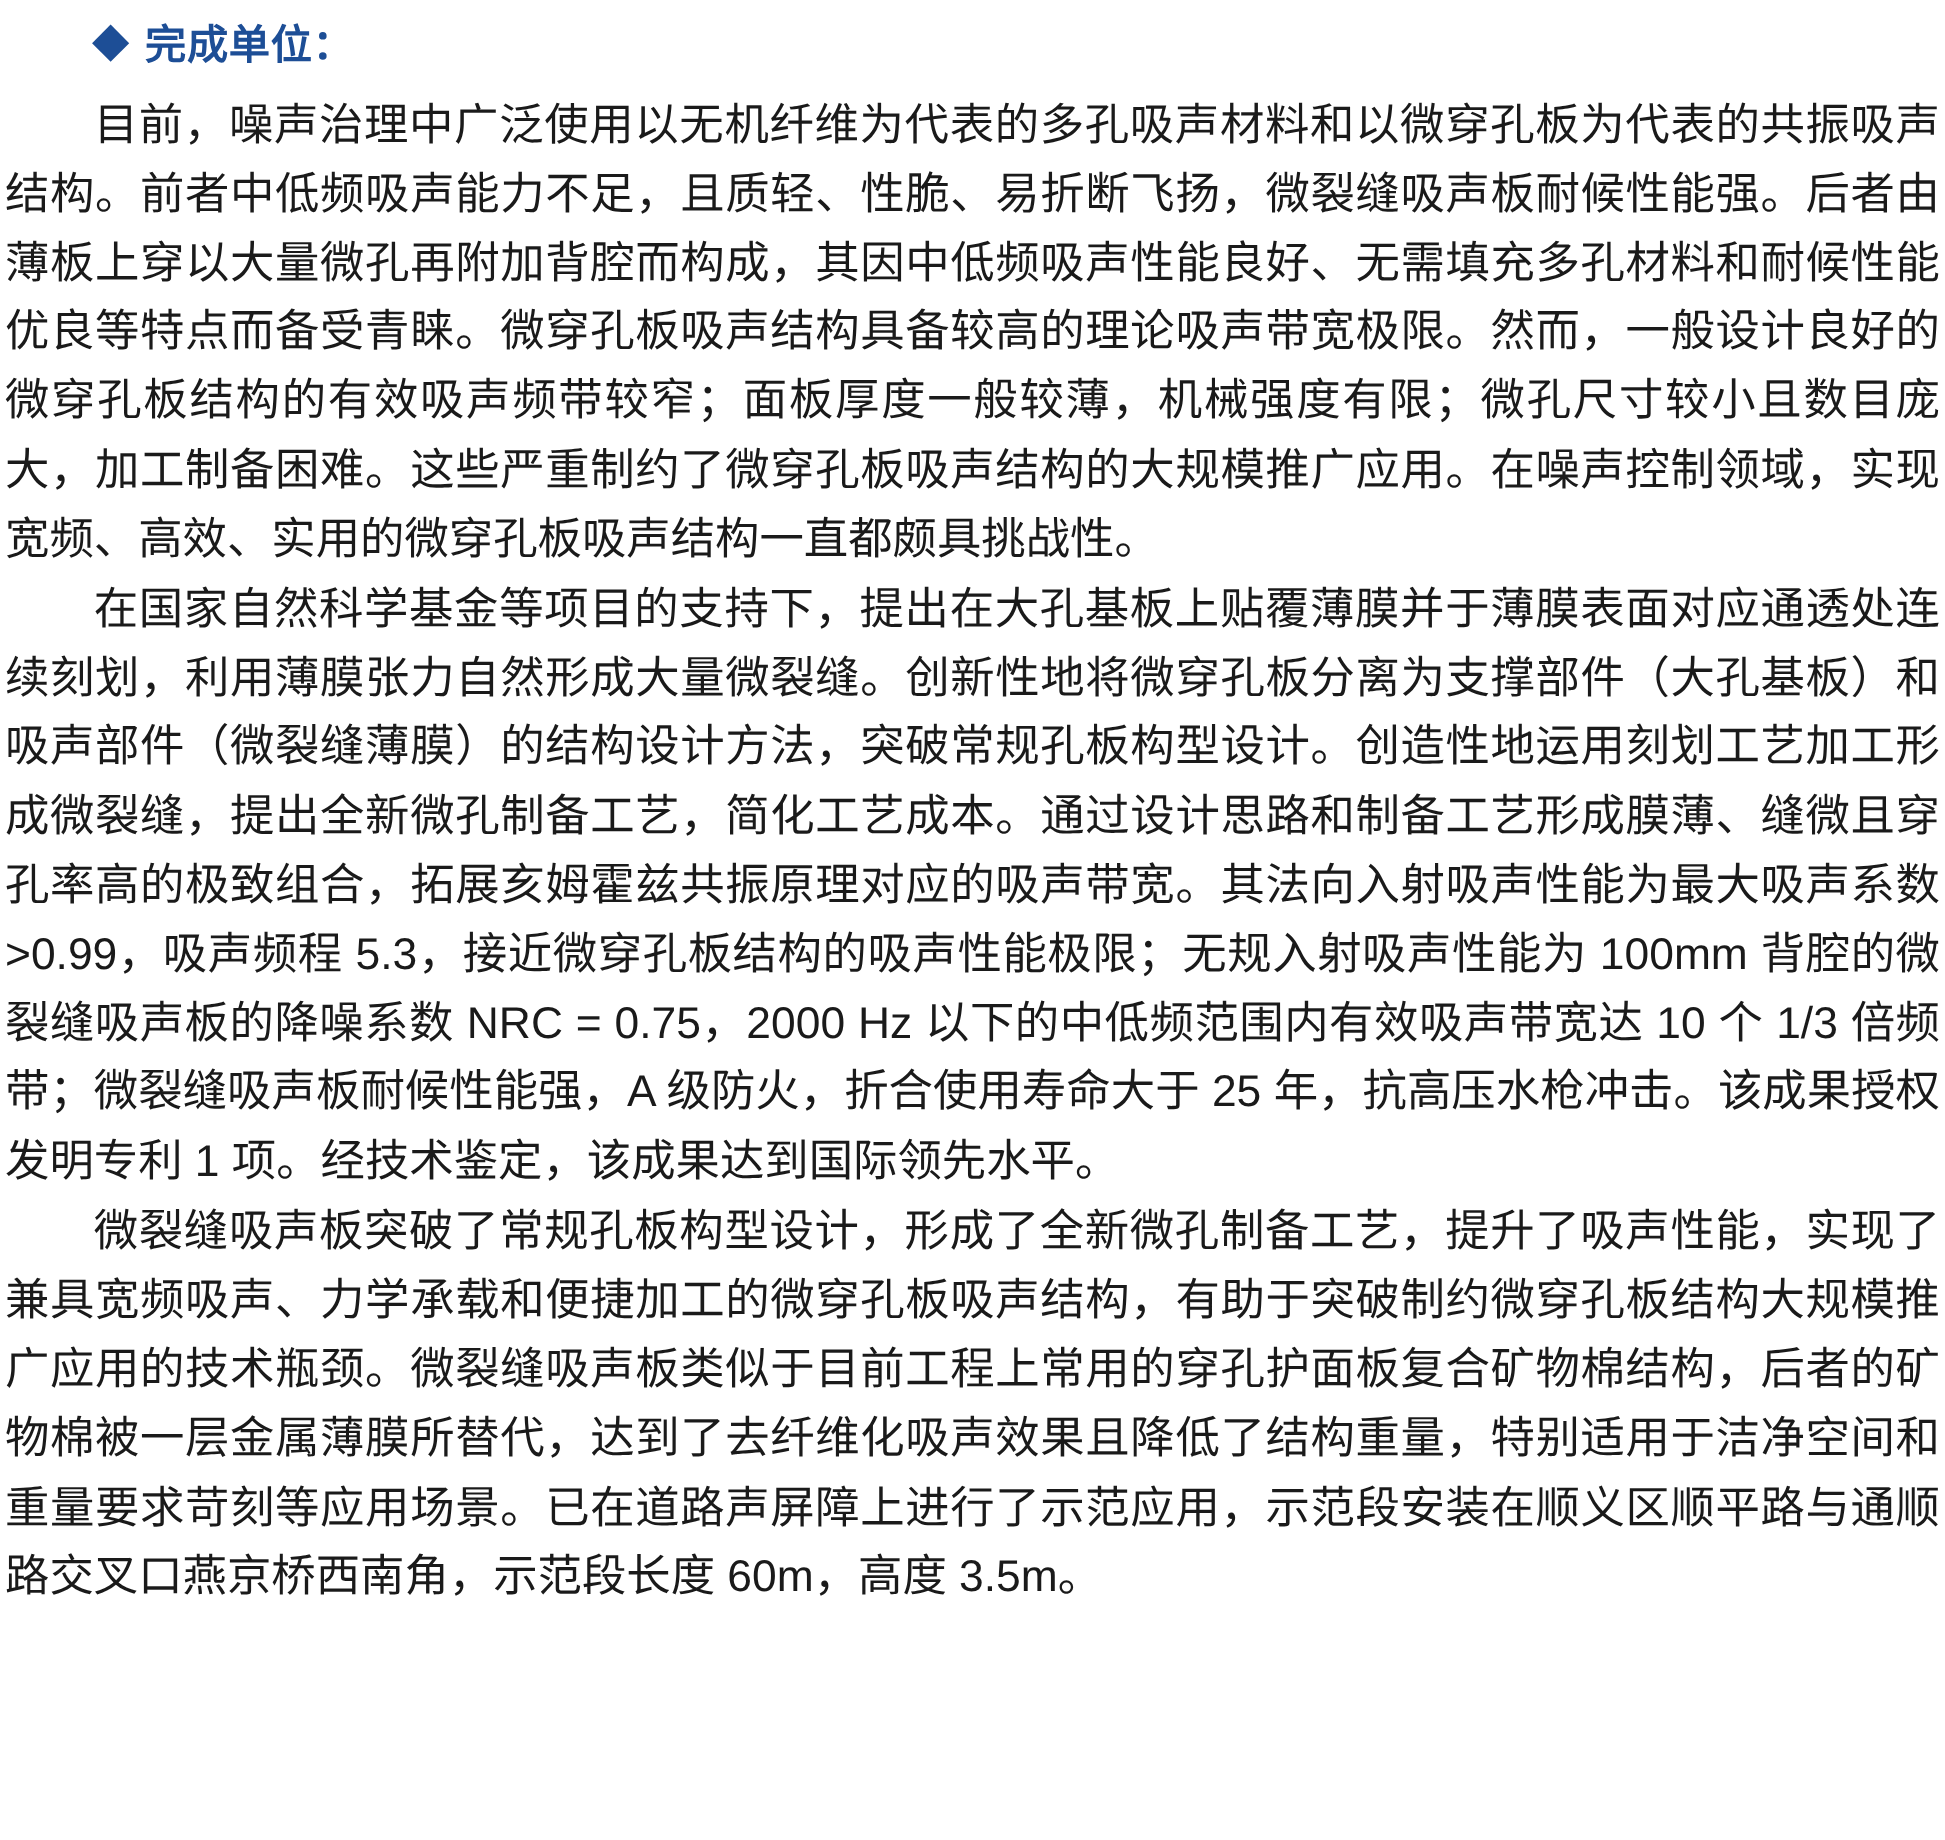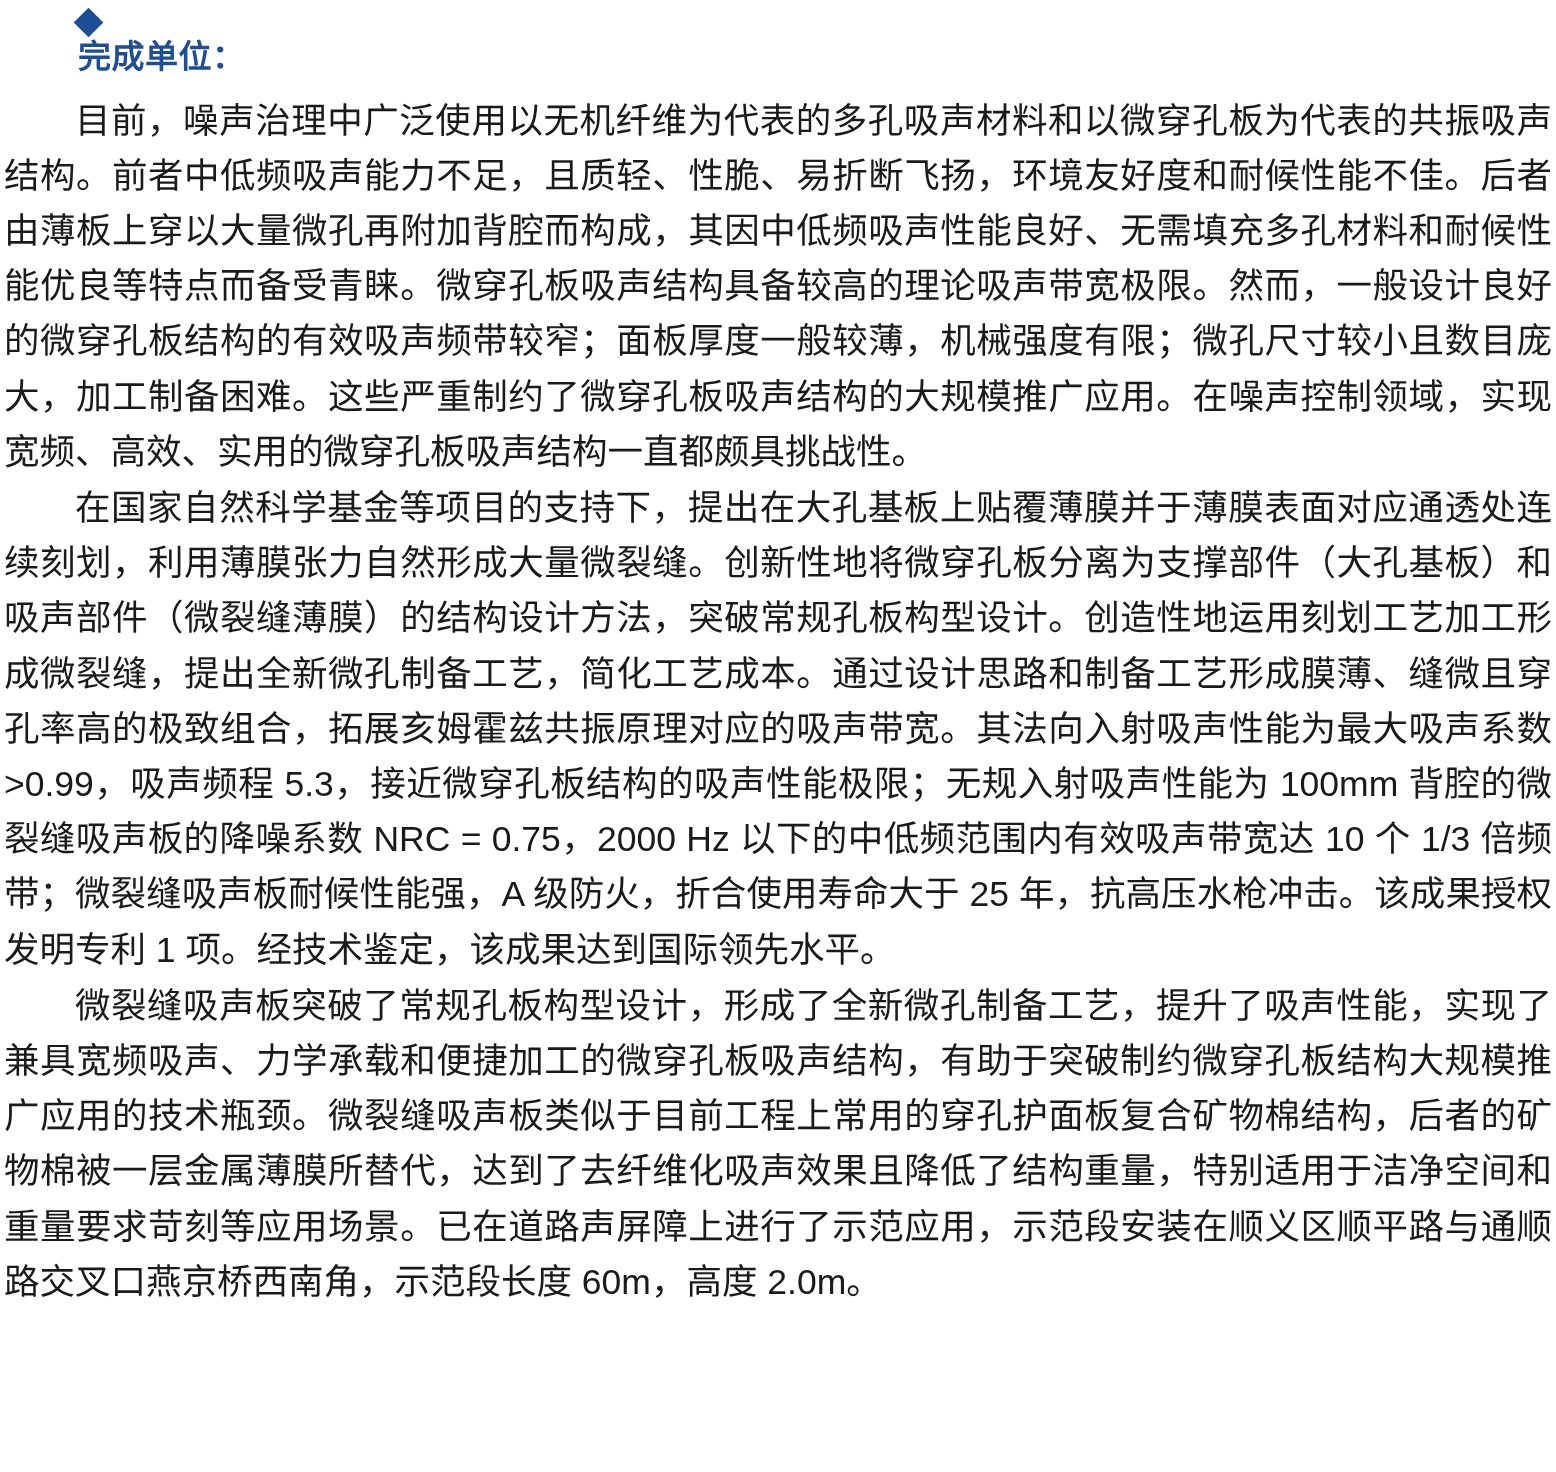--- a/index.html
+++ b/index.html
@@ -26,21 +26,20 @@
     background: #ffffff;
   }
 
   
   .header-line {
     display: flex;
     align-items: baseline;
     padding: 14px 0 0 78px;
     line-height: 1.35;
     white-space: nowrap;
-    flex-direction: column;
   }
   .diamond-icon {
     display: inline-block;
     width: 21px;
     height: 21px;
     background: #1d4e96;
     transform: rotate(45deg);
     margin-right: 17px;
     position: relative;
     top: -2px;
@@ -82,18 +81,18 @@
 <body>
 
 <div class="page">
 
   <div class="header-line">
     <span class="diamond-icon"></span>
     <span class="header-label">完成单位：</span>
   </div>
 
   <div class="body-copy">
-    <p class="para">目前，噪声治理中广泛使用以无机纤维为代表的多孔吸声材料和以微穿孔板为代表的共振吸声结构。前者中低频吸声能力不足，且质轻、性脆、易折断飞扬，环境友好度和耐候性能不佳。后者由薄板上穿以大量微孔再附加背腔而构成，其因中低频吸声性能良好、无需填充多孔材料和耐候性能优良等特点而备受青睐。微穿孔板吸声结构具备较高的理论吸声带宽极限。然而，一般设计良好的微穿孔板结构的有效吸声频带较窄；面板厚度一般较薄，机械强度有限；微孔尺寸较小且数目庞大，加工制备困难。这些严重制约了微穿孔板吸声结构的大规模推广应用。在噪声控制领域，实现宽频、高效、实用的微穿孔板吸声结构一直都颇具挑战性。</p>
+    <p class="para">目前，噪声治理中广泛使用以无机纤维为代表的多孔吸声材料和以微穿孔板为代表的共振吸声结构。前者中低频吸声能力不足，且质轻、性脆、易折断飞扬，微裂缝吸声板耐候性能强。后者由薄板上穿以大量微孔再附加背腔而构成，其因中低频吸声性能良好、无需填充多孔材料和耐候性能优良等特点而备受青睐。微穿孔板吸声结构具备较高的理论吸声带宽极限。然而，一般设计良好的微穿孔板结构的有效吸声频带较窄；面板厚度一般较薄，机械强度有限；微孔尺寸较小且数目庞大，加工制备困难。这些严重制约了微穿孔板吸声结构的大规模推广应用。在噪声控制领域，实现宽频、高效、实用的微穿孔板吸声结构一直都颇具挑战性。</p>
     <p class="para">在国家自然科学基金等项目的支持下，提出在大孔基板上贴覆薄膜并于薄膜表面对应通透处连续刻划，利用薄膜张力自然形成大量微裂缝。创新性地将微穿孔板分离为支撑部件（大孔基板）和吸声部件（微裂缝薄膜）的结构设计方法，突破常规孔板构型设计。创造性地运用刻划工艺加工形成微裂缝，提出全新微孔制备工艺，简化工艺成本。通过设计思路和制备工艺形成膜薄、缝微且穿孔率高的极致组合，拓展亥姆霍兹共振原理对应的吸声带宽。其法向入射吸声性能为最大吸声系数 &gt;0.99，吸声频程 5.3，接近微穿孔板结构的吸声性能极限；无规入射吸声性能为 100mm 背腔的微裂缝吸声板的降噪系数 NRC = 0.75，2000 Hz 以下的中低频范围内有效吸声带宽达 10 个 1/3 倍频带；微裂缝吸声板耐候性能强，A 级防火，折合使用寿命大于 25 年，抗高压水枪冲击。该成果授权发明专利 1 项。经技术鉴定，该成果达到国际领先水平。</p>
-    <p class="para">微裂缝吸声板突破了常规孔板构型设计，形成了全新微孔制备工艺，提升了吸声性能，实现了兼具宽频吸声、力学承载和便捷加工的微穿孔板吸声结构，有助于突破制约微穿孔板结构大规模推广应用的技术瓶颈。微裂缝吸声板类似于目前工程上常用的穿孔护面板复合矿物棉结构，后者的矿物棉被一层金属薄膜所替代，达到了去纤维化吸声效果且降低了结构重量，特别适用于洁净空间和重量要求苛刻等应用场景。已在道路声屏障上进行了示范应用，示范段安装在顺义区顺平路与通顺路交叉口燕京桥西南角，示范段长度 60m，高度 2.0m。</p>
+    <p class="para">微裂缝吸声板突破了常规孔板构型设计，形成了全新微孔制备工艺，提升了吸声性能，实现了兼具宽频吸声、力学承载和便捷加工的微穿孔板吸声结构，有助于突破制约微穿孔板结构大规模推广应用的技术瓶颈。微裂缝吸声板类似于目前工程上常用的穿孔护面板复合矿物棉结构，后者的矿物棉被一层金属薄膜所替代，达到了去纤维化吸声效果且降低了结构重量，特别适用于洁净空间和重量要求苛刻等应用场景。已在道路声屏障上进行了示范应用，示范段安装在顺义区顺平路与通顺路交叉口燕京桥西南角，示范段长度 60m，高度 3.5m。</p>
   </div>
 
 </div>
 
 </body></html>

